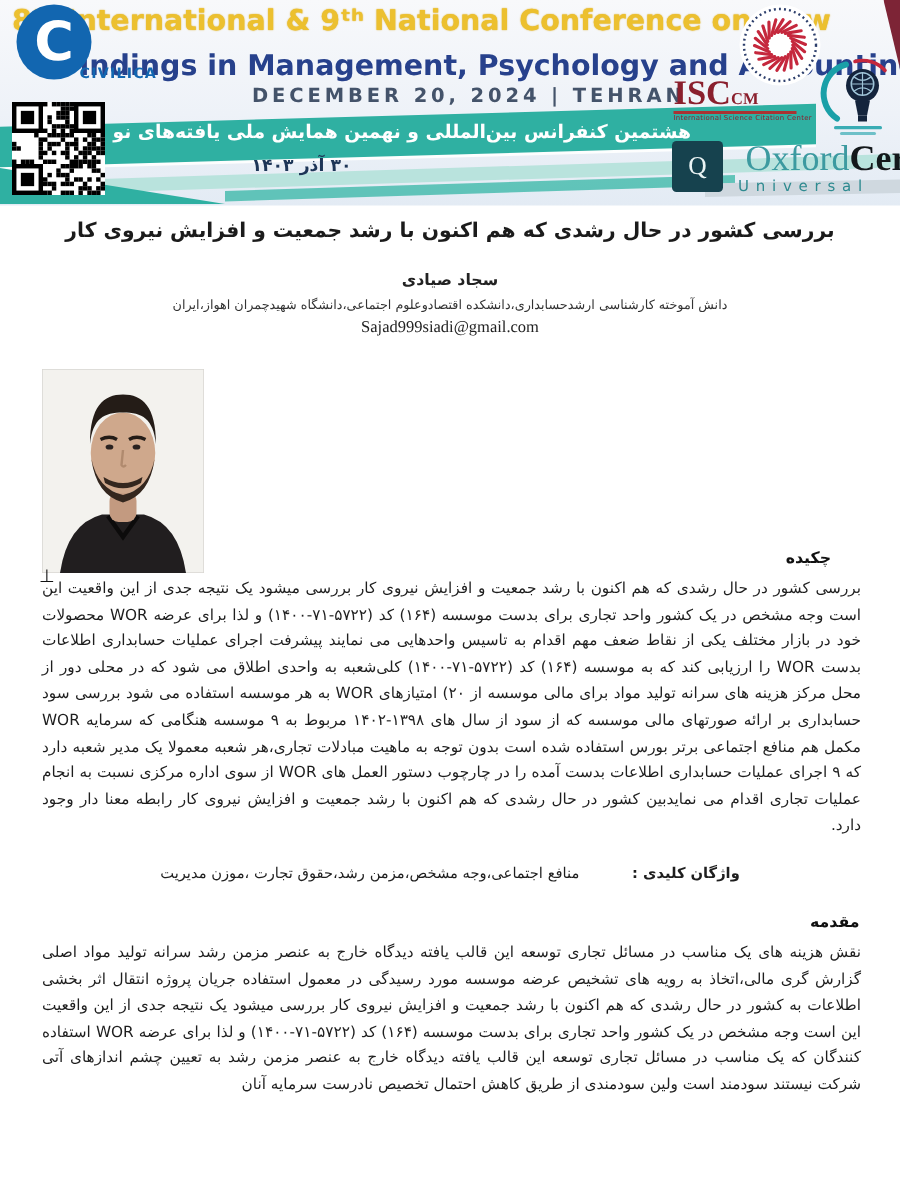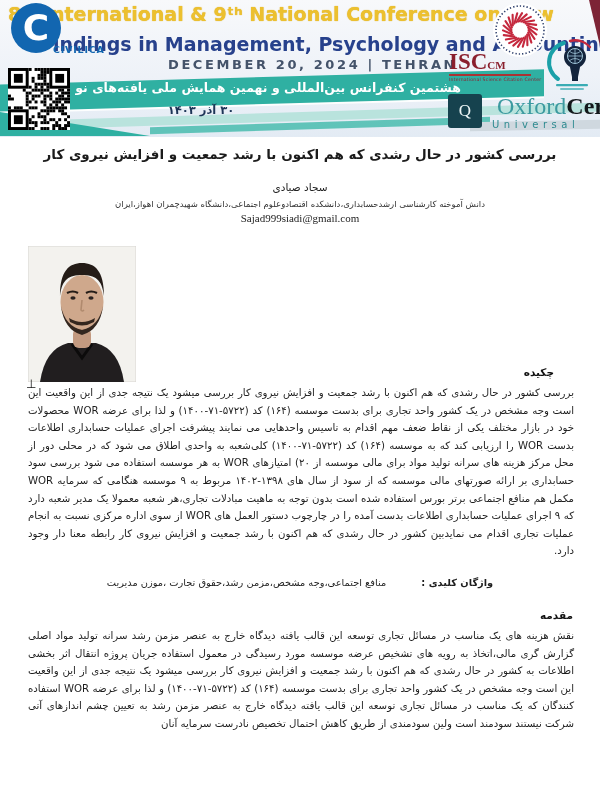--- a/index.html
+++ b/index.html
@@ -44,21 +44,21 @@
   .ox-sq{position:absolute;left:2px;top:2px;width:34px;height:34px;background:#16424e;border-radius:3px;
          color:#eaf4f4;font-family:"Liberation Serif",serif;font-size:17px;text-align:center;line-height:34px;}
   .ox-text{position:absolute;left:38px;top:2px;white-space:nowrap;font-family:"Liberation Serif",serif;font-size:24px;line-height:1;}
   .ox1{color:#3c9aa0;margin-left:13px;}
   .ox2{color:#13181b;font-weight:bold;}
   .ox-sub{position:absolute;left:46px;top:27px;font-size:10px;color:#2e8a90;letter-spacing:4.5px;}
   
   .p-title{position:absolute;left:0;right:0;top:146px;text-align:center;direction:rtl;
            font-size:13.5px;font-weight:bold;color:#1b1b1b;}
   .p-author{position:absolute;left:0;right:0;top:181px;text-align:center;direction:rtl;
-            font-size:10.5px;font-weight:normal;color:#222;}
+            font-size:10.5px;font-weight:bold;color:#222;}
   .p-affil{position:absolute;left:0;right:0;top:199px;text-align:center;direction:rtl;
            font-size:8.5px;color:#333;}
   .p-email{position:absolute;left:0;right:0;top:212px;text-align:center;
            font-family:"Liberation Serif",serif;font-size:11px;color:#222;}
   .photo{position:absolute;left:28px;top:246px;width:108px;height:136px;}
   .fig-mark{position:absolute;left:26px;top:377px;font-size:12px;color:#111;}
   .sec-head{position:absolute;direction:rtl;font-size:10.5px;font-weight:bold;color:#111;}
   .abs-head{top:366px;right:46px;}
   .intro-head{top:609px;right:27px;}
   .body-par{position:absolute;left:28px;right:26px;direction:rtl;text-align:justify;

